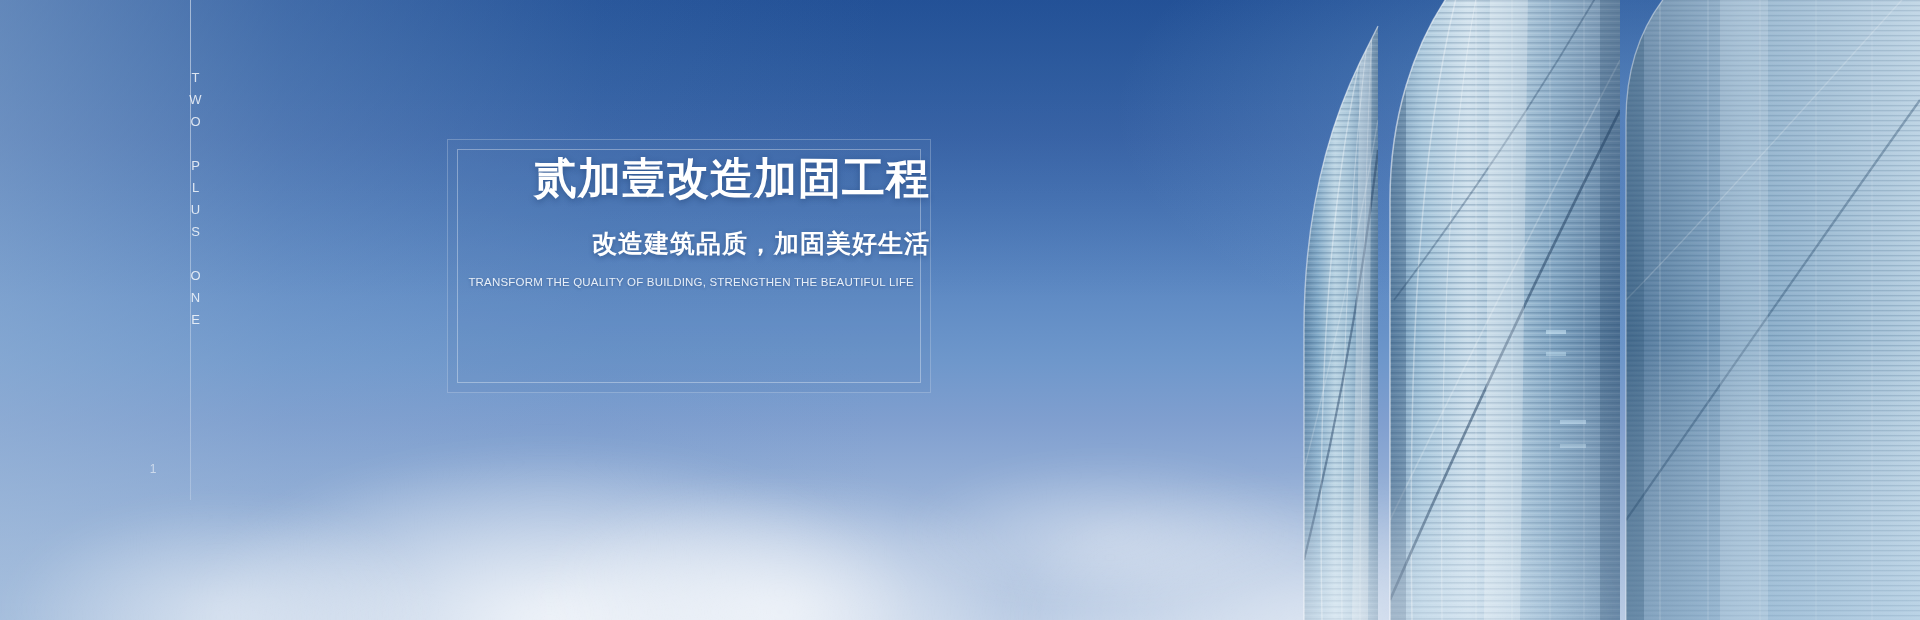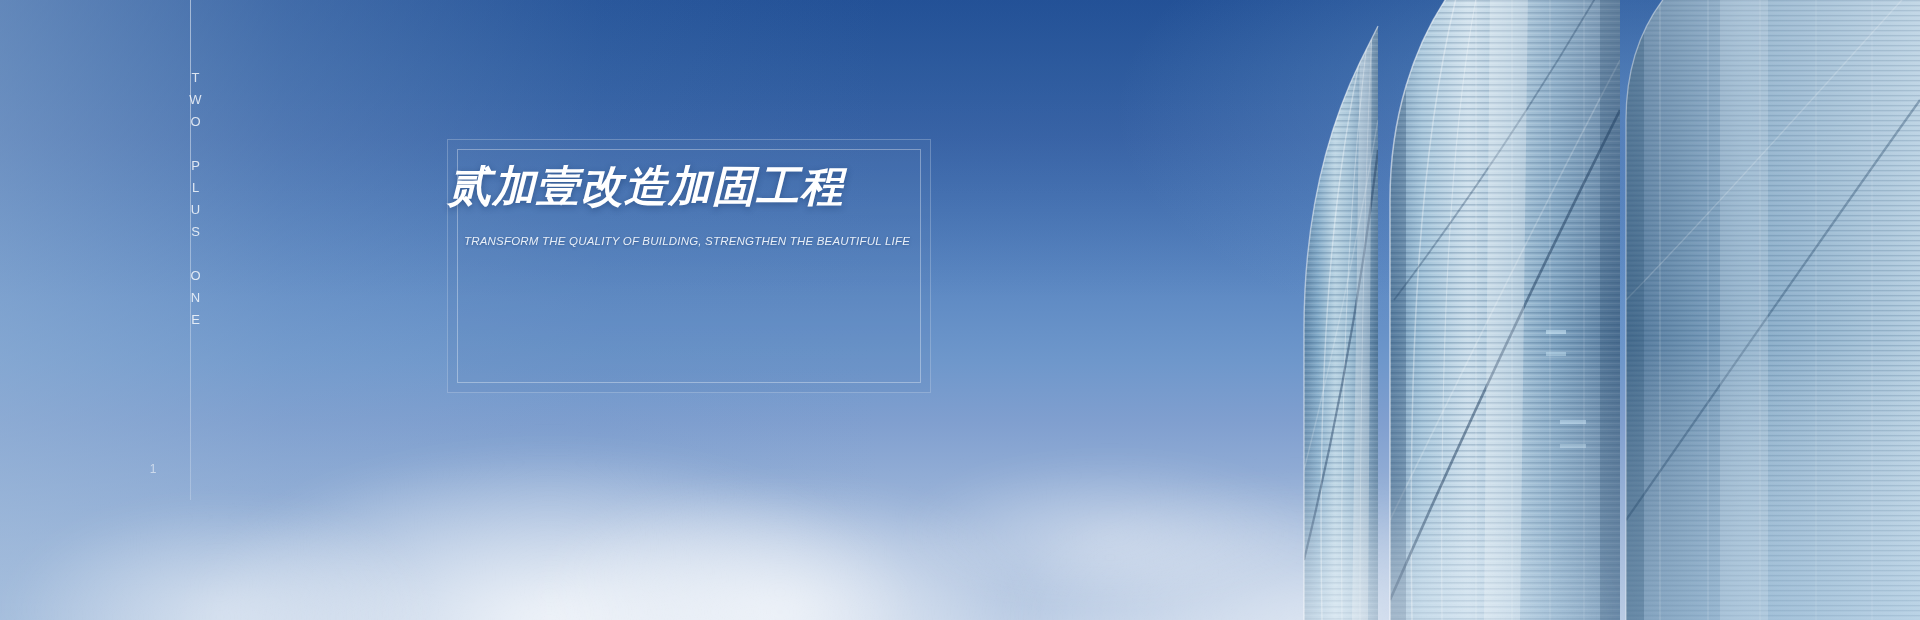--- a/index.html
+++ b/index.html
@@ -139,23 +139,22 @@
     left: 9px;
     top: 9px;
     right: 9px;
     bottom: 9px;
     border: 1px solid rgba(255,255,255,0.34);
     box-sizing: border-box;
   }
   .panel-content {
     position: absolute;
     left: 0; right: 0;
-    top: 24px;
-    text-align: left;
-    font-style: italic;
+    top: 16px;
+    text-align: right;
   }
   .title {
     font-size: 43px;
     font-weight: 700;
     color: #ffffff;
     letter-spacing: 1px;
     line-height: 1.05;
     margin: 0 0 26px 0;
     text-shadow: 0 2px 6px rgba(20,50,100,0.45);
     font-family: "DejaVu Sans", "Liberation Sans", sans-serif;
@@ -338,17 +337,18 @@
   <div class="cloud cloud-e"></div>
 
   <div class="vert-rule"></div>
   <div class="vert-label">TWO PLUS ONE</div>
   <div class="vert-num">1</div>
 
   <div class="panel">
     <div class="panel-inner"></div>
     <div class="panel-content">
       <h1 class="title">贰加壹改造加固工程</h1>
+      <p class="tagline">改造建筑品质，加固美好生活</p>
       <p class="tagline-en">TRANSFORM THE QUALITY OF BUILDING, STRENGTHEN THE BEAUTIFUL LIFE</p>
     </div>
   </div>
 
 </div>
 
 </body></html>

